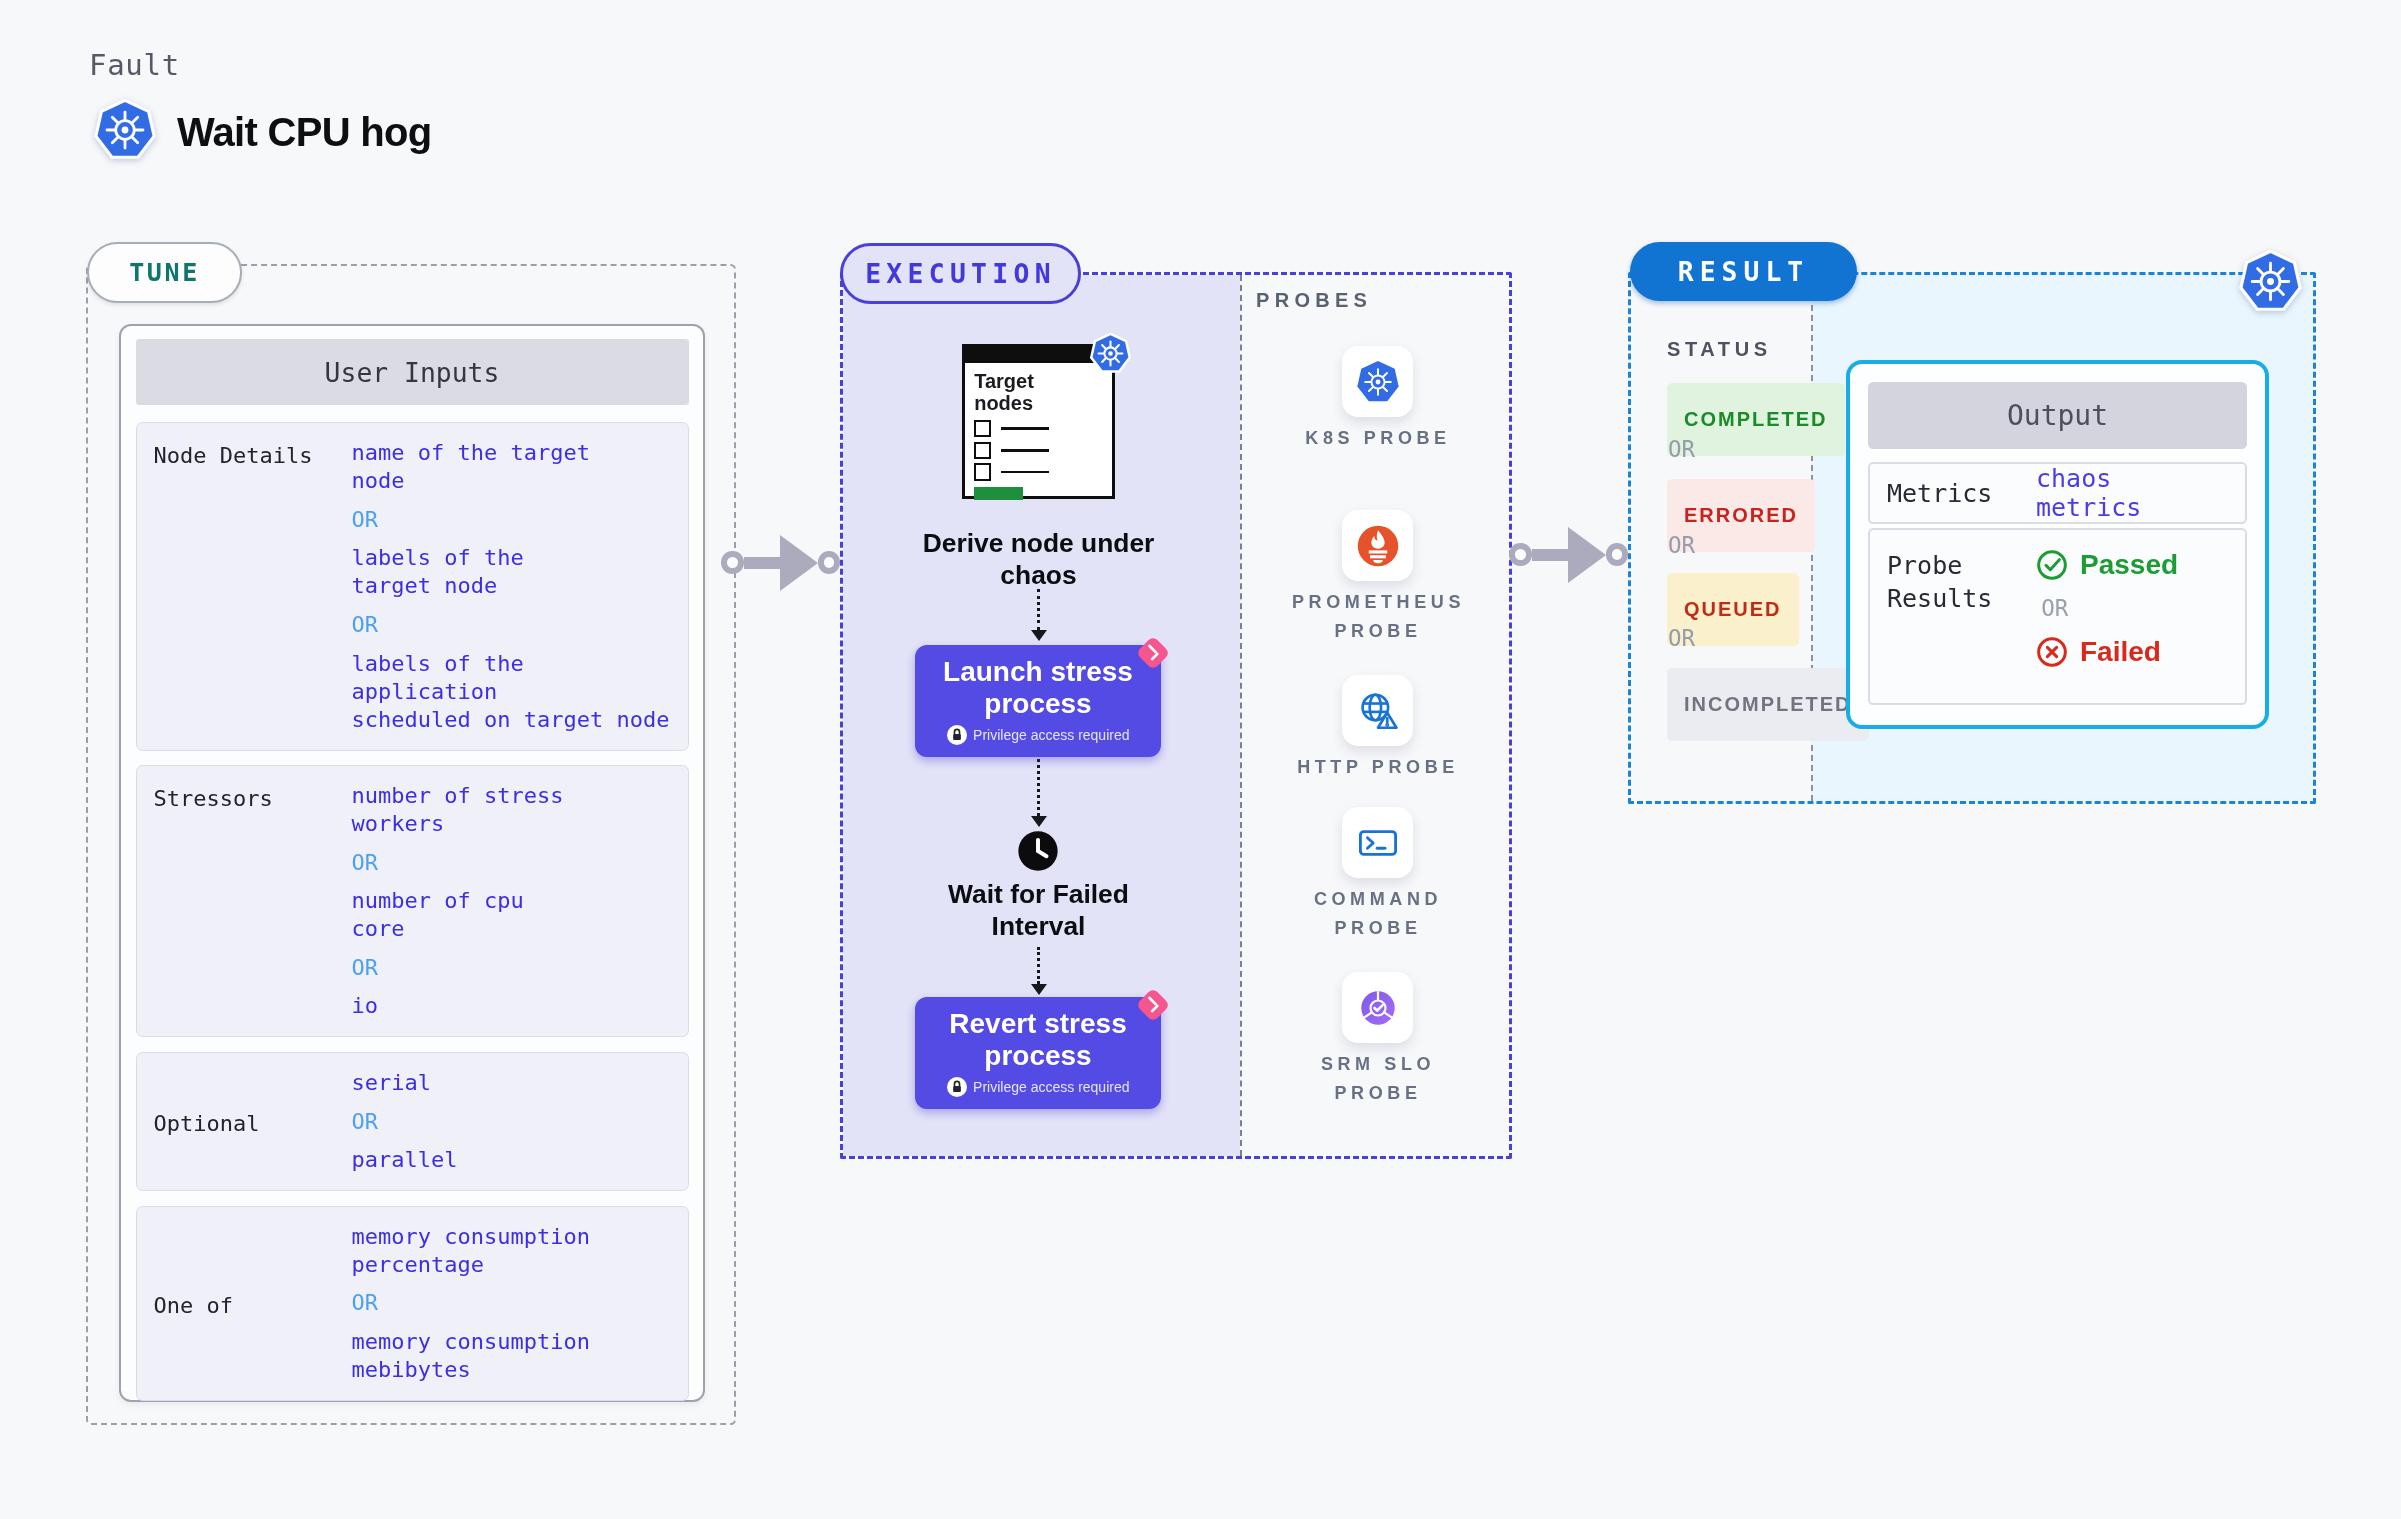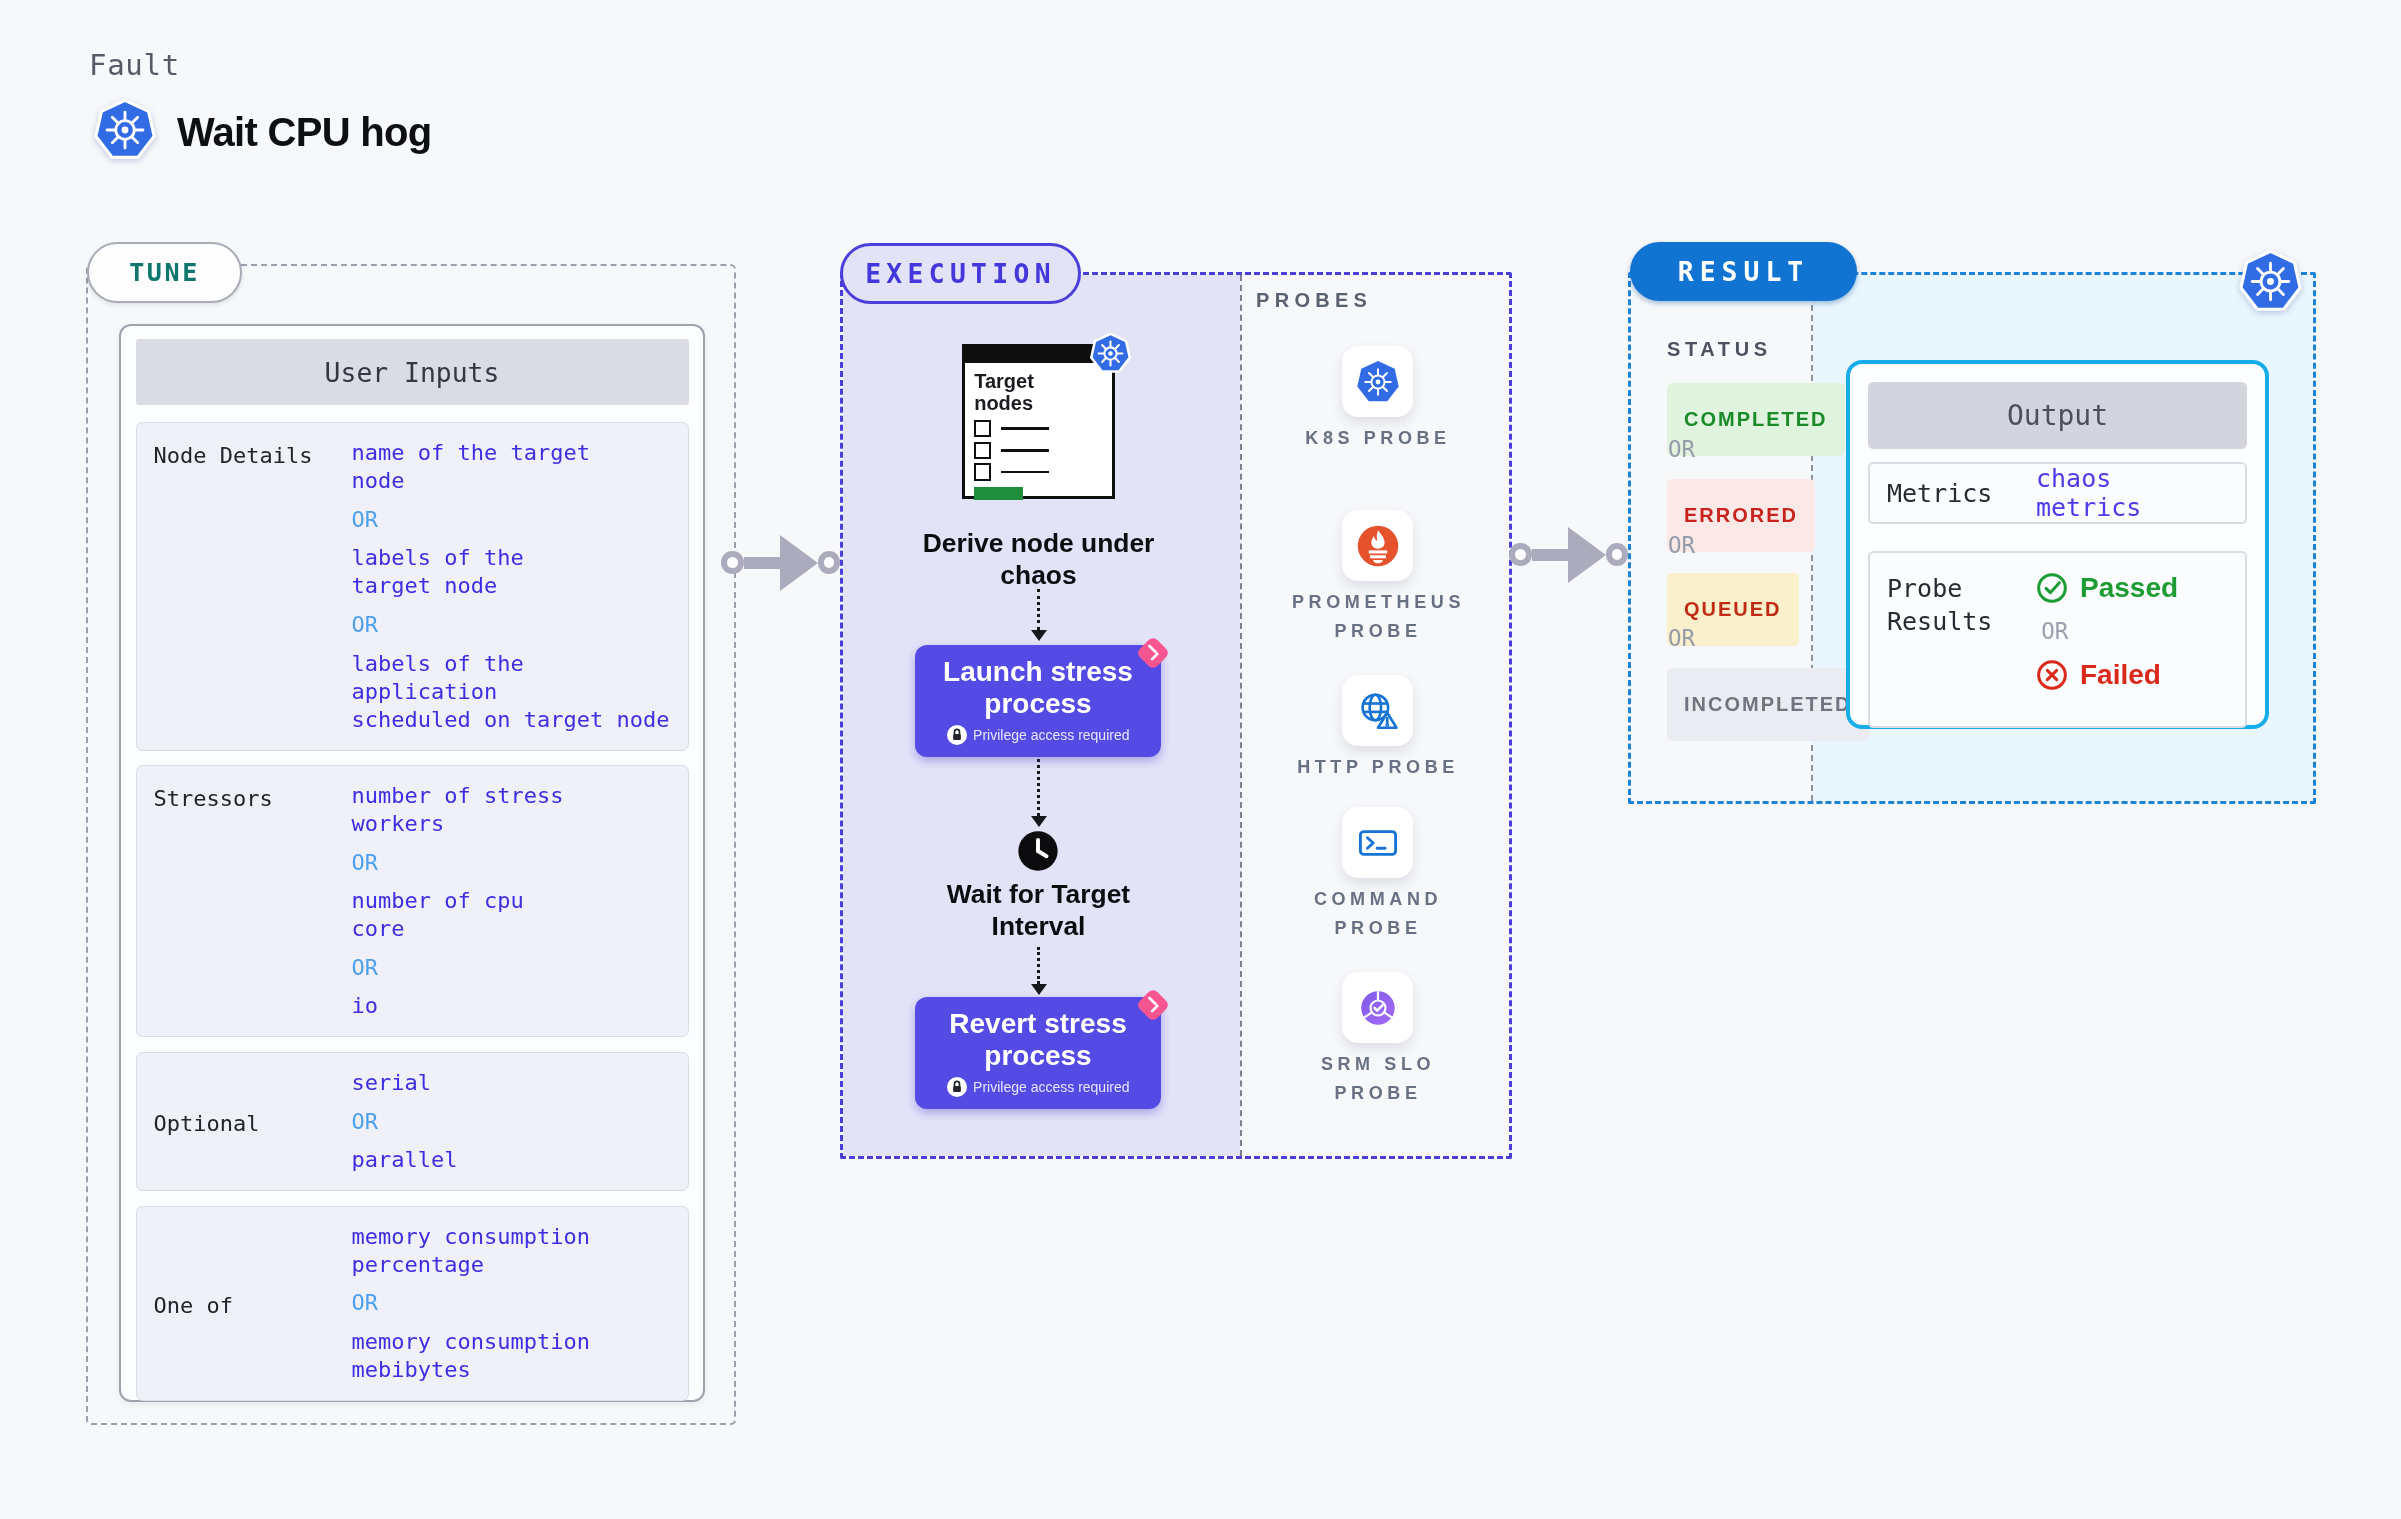--- a/index.html
+++ b/index.html
@@ -107,21 +107,21 @@
   .badge.incompleted{background:#EBECF1;color:#6F7480;}
   .b1{left:1667px;top:383px;} .b2{left:1667px;top:479px;} .b3{left:1667px;top:573px;} .b4{left:1667px;top:668px;}
   .or-gray{font-size:22.5px;color:#979CAB;}
   .og1{left:1668px;top:436px;} .og2{left:1668px;top:532px;} .og3{left:1668px;top:625px;}
 
   .output-box{left:1846px;top:360px;width:423px;height:369px;background:#FDFEFF;border:4.6px solid #17ADE8;
     border-radius:16px;box-sizing:border-box;padding:18px;}
   .output-head{height:67px;background:#D3D4DE;border-radius:5.3px;display:flex;align-items:center;justify-content:center;
     font-size:28px;color:#4C505E;margin-bottom:13.2px;}
   .out-row{border:2px solid #D9DCE5;border-radius:5.3px;background:#FBFCFE;box-sizing:border-box;display:flex;padding:0 17px;}
-  .metrics-row{height:62px;align-items:center;margin-bottom:27px;}
+  .metrics-row{height:62px;align-items:center;margin-bottom:4px;}
   .probe-row{height:177px;align-items:flex-start;padding-top:18.5px;}
   .out-label{width:149px;flex:0 0 149px;font-size:25px;line-height:33px;color:#272A32;}
   .out-value{font-size:25px;color:#4C3BE8;}
   .pr-results{display:flex;flex-direction:column;}
   .pr-line{display:flex;align-items:center;}
   .pr-line svg{width:32px;height:32px;margin-right:12px;}
   .passed-txt{font-size:28px;font-weight:bold;color:#1D9C33;}
   .failed-txt{font-size:28px;font-weight:bold;color:#D8291B;}
   .pr-or{font-size:22.5px;color:#9AA0AE;margin:14.5px 0 14.5px 5.3px;}
 </style>
@@ -275,21 +275,21 @@
   <div class="abs dotline d2l"></div>
   <div class="abs dothead d2h"></div>
 
   <svg class="abs" style="left:1017px;top:830px;width:42px;height:42px;" viewBox="0 0 64 64">
     <circle cx="32" cy="32" r="30" fill="#0C0C0E"></circle>
     <g stroke="#FFFFFF" stroke-width="6" stroke-linecap="round">
       <line x1="32" y1="32" x2="32" y2="15"></line>
         <line x1="32" y1="32" x2="45" y2="40"></line>
     </g>
   </svg>
-  <div class="abs step-text waittxt">Wait for Target Interval</div>
+  <div class="abs step-text waittxt">Wait for Failed Interval</div>
 
   <div class="abs dotline d3l"></div>
   <div class="abs dothead d3h"></div>
 
   <div class="abs chaos-btn revert">
     <svg class="flag" viewBox="0 0 48 48">
       <rect x="10" y="10" width="28" height="28" rx="7" fill="#F6558F" transform="rotate(45 24 24)"></rect>
       <g stroke="#FFFFFF" stroke-width="3.2" stroke-linecap="round">
         <line x1="20" y1="16" x2="27" y2="23"></line>
           <line x1="29" y1="25" x2="23" y2="31"></line>

